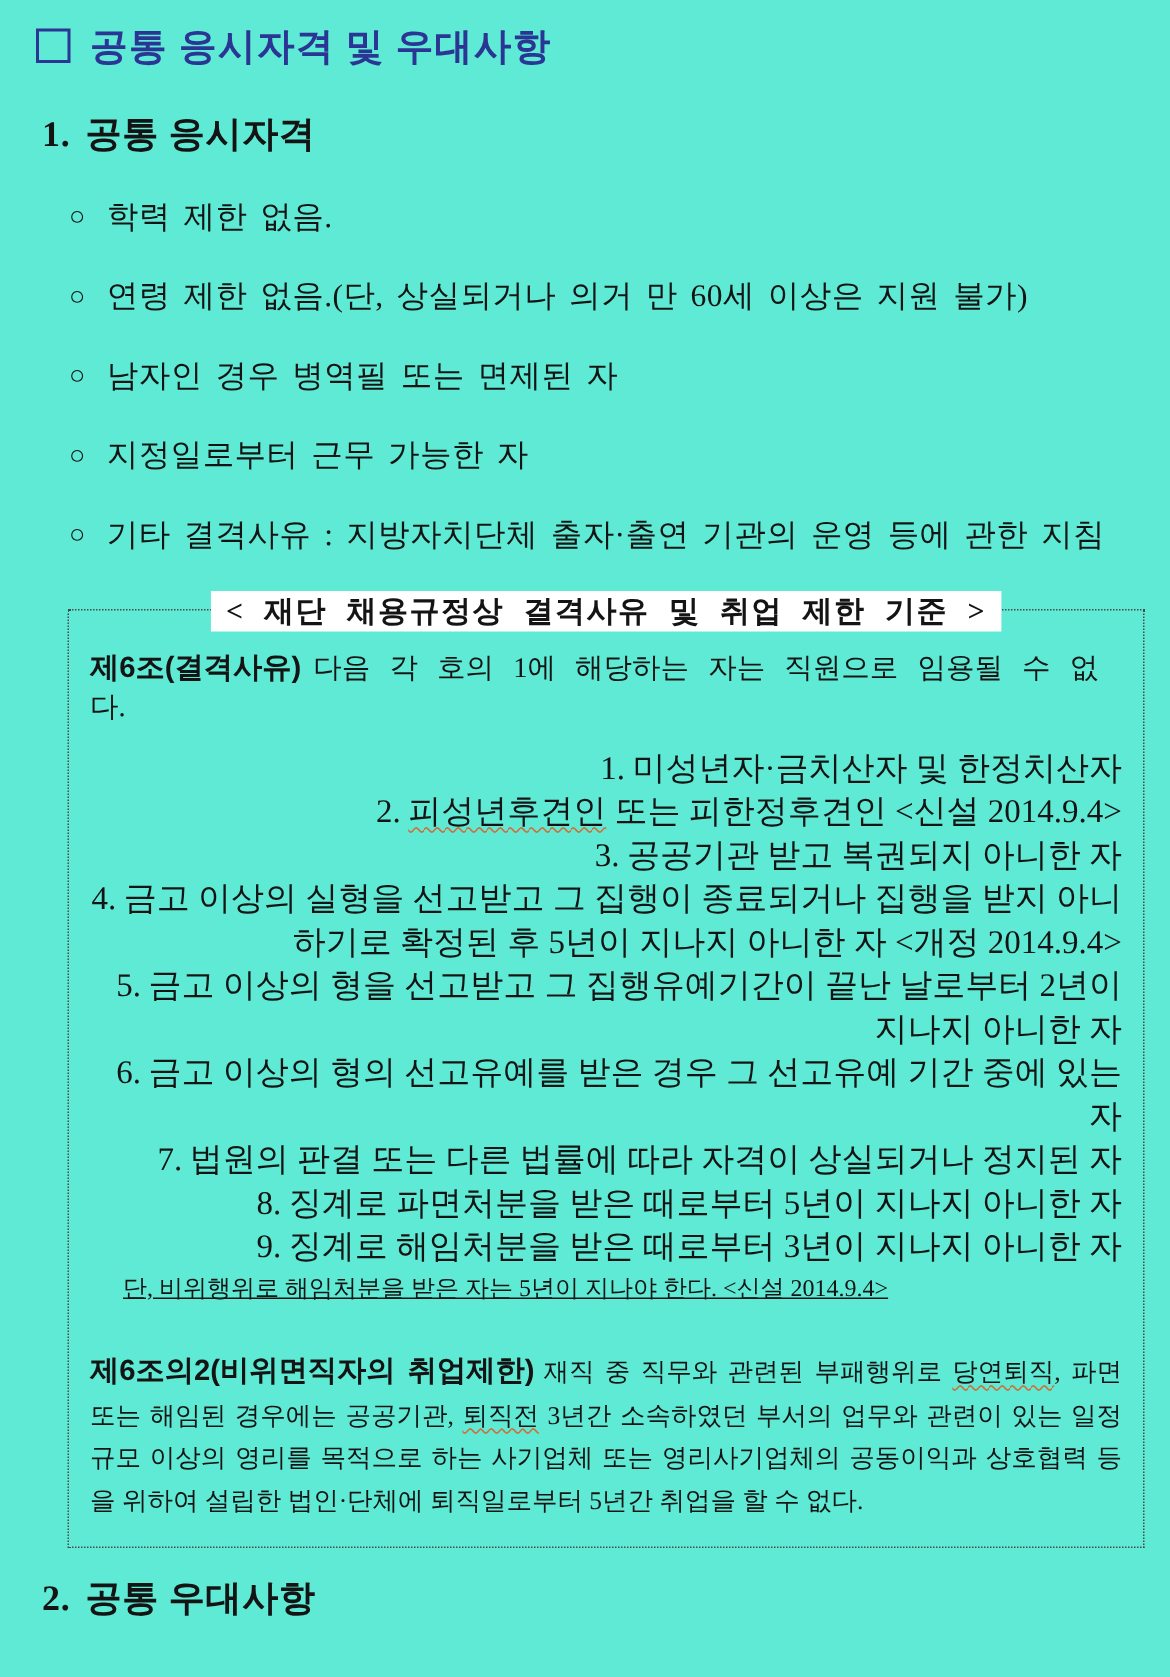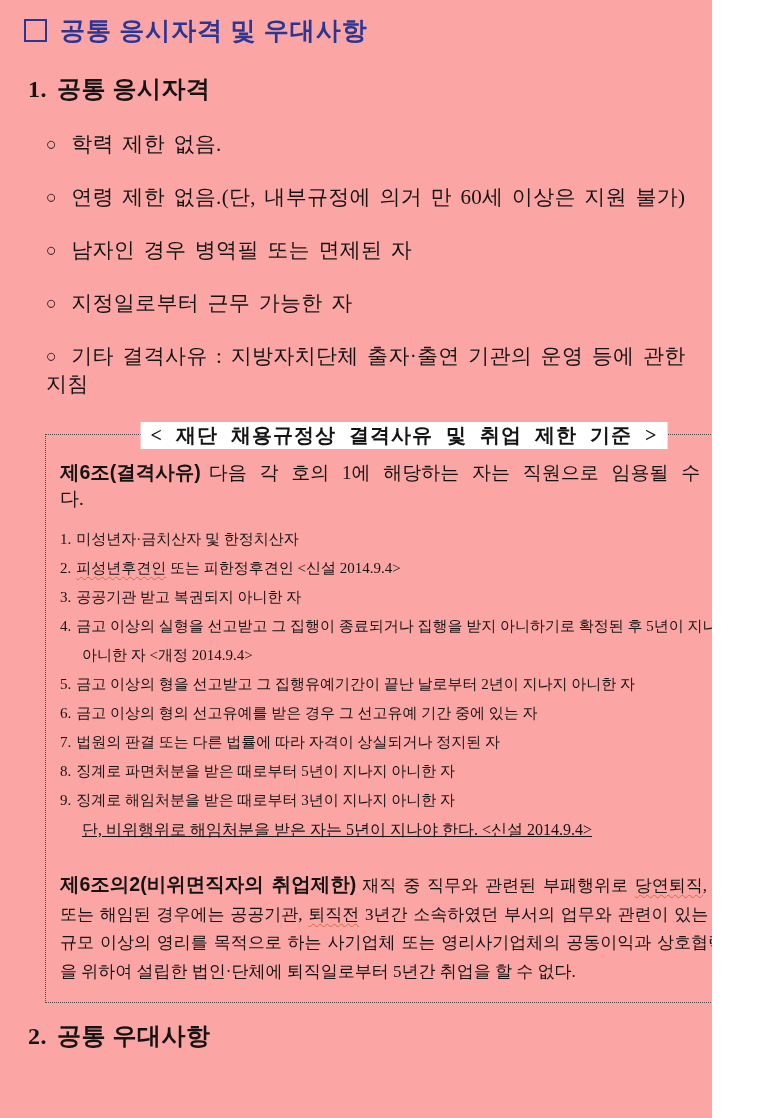--- a/index.html
+++ b/index.html
@@ -1,19 +1,19 @@
 <!DOCTYPE html>
 <html><head>
 <meta charset="utf-8">
 <style>
   html,body{margin:0;padding:0;background:#ffffff;}
   .page{
     position:relative;
-    width:712px;height:1118px;
-    background:#fca5a5;
+    width:780px;height:1118px;
+    background:#5eead4;
     color:#141414;
     font-family:"Liberation Serif","DejaVu Serif",serif;
     overflow:hidden;
   }
   
   .doc-title{
     margin:14px 0 0 24px;
     font-size:25px;font-weight:bold;
     color:#2b3694;
     letter-spacing:1px;
@@ -68,24 +68,25 @@
   }
   .art-line{font-size:19px;}
   .art-title{
     font-family:"Liberation Sans","DejaVu Sans",sans-serif;
     font-weight:bold;font-size:19.5px;
     margin-right:8px;
   }
   .art-intro{word-spacing:8px;}
   .items{margin-top:13px;}
   .num-item{
-    font-size:15px;
+    font-size:22px;
     line-height:29px;
     padding-left:22px;
     text-indent:-22px;
+    text-align:right;
   }
   .inum{margin-right:5px;}
   .note-line{
     font-size:16px;
     line-height:29px;
     padding-left:22px;
     text-decoration:underline;
   }
   .art2{
     margin-top:26px;
@@ -118,21 +119,21 @@
   </div>
 
   <div class="sec-head">
     <span class="sec-num">1.</span><span>공통 응시자격</span>
   </div>
 
   <div class="bullet">
     <span class="circ">○</span><span>학력 제한 없음.</span>
   </div>
   <div class="bullet">
-    <span class="circ">○</span><span>연령 제한 없음.(단, 내부규정에 의거 만 60세 이상은 지원 불가)</span>
+    <span class="circ">○</span><span>연령 제한 없음.(단, 상실되거나 의거 만 60세 이상은 지원 불가)</span>
   </div>
   <div class="bullet">
     <span class="circ">○</span><span>남자인 경우 병역필 또는 면제된 자</span>
   </div>
   <div class="bullet">
     <span class="circ">○</span><span>지정일로부터 근무 가능한 자</span>
   </div>
   <div class="bullet">
     <span class="circ">○</span><span>기타 결격사유 : 지방자치단체 출자·출연 기관의 운영 등에 관한 지침</span>
   </div>

